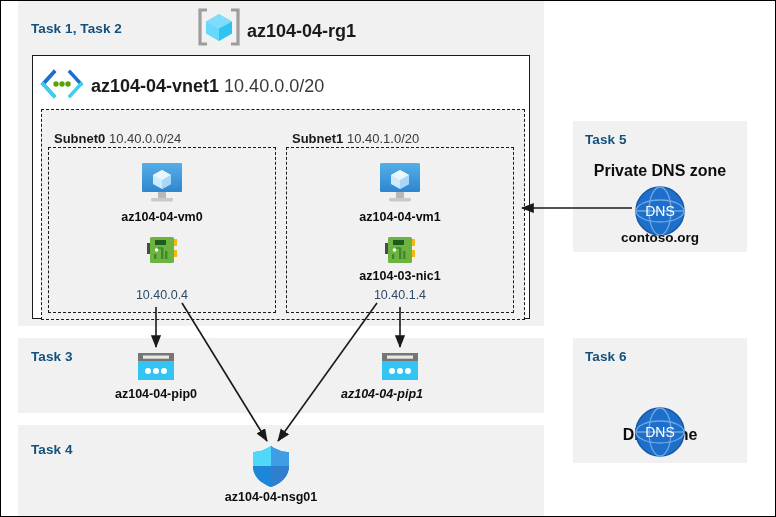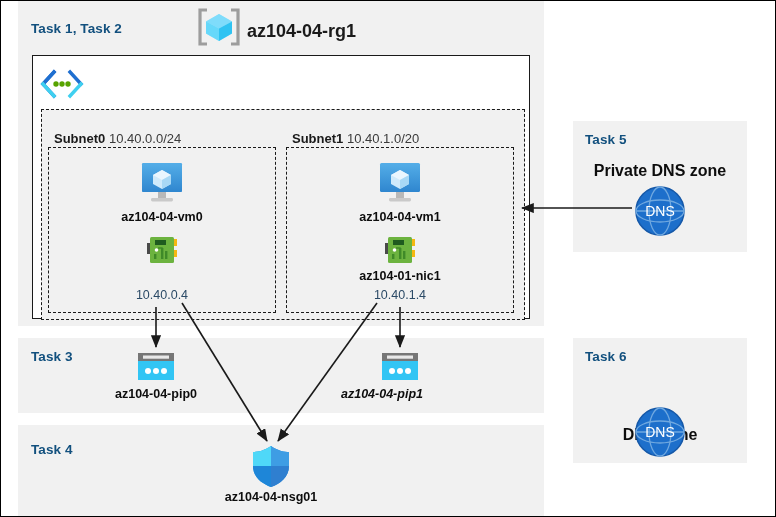--- a/index.html
+++ b/index.html
@@ -76,20 +76,23 @@
       <path d="M15 3 L4 15" stroke="#1f6fd0" stroke-width="3.4" stroke-linecap="square"></path>
       <path d="M4 15 L15 27" stroke="#3fd0f0" stroke-width="3.4" stroke-linecap="square"></path>
       <path d="M31 3 L42 15" stroke="#1f6fd0" stroke-width="3.4" stroke-linecap="square"></path>
       <path d="M42 15 L31 27" stroke="#3fd0f0" stroke-width="3.4" stroke-linecap="square"></path>
       <circle cx="17" cy="15" r="2.7" fill="#57a300"></circle>
       <circle cx="23" cy="15" r="2.7" fill="#57a300"></circle>
       <circle cx="29" cy="15" r="2.7" fill="#57a300"></circle>
     </svg>
   </div>
 
+  <div class="abs res-title" style="left:90px;top:75px;">
+    <b>az104-04-vnet1</b><span>&nbsp;</span><span class="plain">10.40.0.0/20</span>
+  </div>
 
   <div class="abs dashed" style="left:40px;top:108px;width:484px;height:211px;background:#f1f1f1;"></div>
 
   <div class="abs subnet-title" style="left:53px;top:123px;">
     <b>Subnet0</b><span>&nbsp;</span><span class="plain">10.40.0.0/24</span>
   </div>
   <div class="abs dashed" style="left:47px;top:146px;width:228px;height:166px;"></div>
 
   <div class="abs" style="left:137px;top:160px;width:48px;height:44px;">
     <svg width="48" height="44" viewBox="0 0 48 44">
@@ -156,21 +159,21 @@
       <rect x="28" y="15" width="5" height="7" fill="#f5b811"></rect>
       <rect x="6" y="2" width="24" height="26" rx="1.5" fill="#6cb33f"></rect>
       <rect x="11" y="5" width="11" height="5" fill="#1f5b1f"></rect>
       <circle cx="12.5" cy="15" r="1.8" fill="#ffffff"></circle>
       <rect x="17" y="13" width="2.4" height="11" fill="#3f8a28"></rect>
       <rect x="21" y="16" width="2.4" height="8" fill="#3f8a28"></rect>
       <rect x="10" y="19" width="2.4" height="5" fill="#3f8a28"></rect>
       <path d="M14 13 h4 v6" fill="none" stroke="#3f8a28" stroke-width="1.4"></path>
     </svg>
   </div>
-  <div class="abs node-label" style="left:319px;top:268px;width:160px;">az104-01-nic1</div>
+  <div class="abs node-label" style="left:319px;top:268px;width:160px;">az104-03-nic1</div>
   <div class="abs node-sub" style="left:319px;top:287px;width:160px;">10.40.1.4</div>
 
   <div class="abs panel-gray" style="left:17px;top:337px;width:526px;height:75px;"></div>
   <div class="abs task-label" style="left:30px;top:348px;">Task 3</div>
 
   <div class="abs" style="left:135px;top:350px;width:40px;height:32px;">
     <svg width="40" height="32" viewBox="0 0 40 32">
       <rect x="2" y="2" width="36" height="8" fill="#767676"></rect>
       <rect x="7" y="4.5" width="26" height="3.2" fill="#e8e8e8"></rect>
       <rect x="2" y="10" width="36" height="19" fill="#32c5f4"></rect>
@@ -214,20 +217,21 @@
   <div class="abs" style="left:633px;top:184px;width:52px;height:52px;">
     <svg width="52" height="52" viewBox="0 0 52 52">
       <circle cx="26" cy="26" r="24" fill="#1d6fcb"></circle>
       <circle cx="26" cy="26" r="24" fill="none" stroke="#1558a8" stroke-width="1.5"></circle>
       <ellipse cx="26" cy="26" rx="24" ry="11" fill="none" stroke="#6fa8e0" stroke-width="1.3"></ellipse>
       <ellipse cx="26" cy="26" rx="11" ry="24" fill="none" stroke="#6fa8e0" stroke-width="1.3"></ellipse>
       <line x1="2" y1="26" x2="50" y2="26" stroke="#6fa8e0" stroke-width="1.3"></line>
       <text x="26" y="31" text-anchor="middle" font-family="Liberation Sans, sans-serif" font-size="14" fill="#ffffff">DNS</text>
     </svg>
   </div>
+  <div class="abs zone-sub" style="left:572px;top:229px;width:174px;">contoso.org</div>
 
   <div class="abs panel-gray" style="left:572px;top:337px;width:174px;height:125px;"></div>
   <div class="abs task-label" style="left:584px;top:348px;">Task 6</div>
   <div class="abs zone-title" style="left:572px;top:382px;width:174px;margin-top:43px;">DNS zone</div>
 
   <div class="abs" style="left:633px;top:405px;width:52px;height:52px;">
     <svg width="52" height="52" viewBox="0 0 52 52">
       <circle cx="26" cy="26" r="24" fill="#1d6fcb"></circle>
       <circle cx="26" cy="26" r="24" fill="none" stroke="#1558a8" stroke-width="1.5"></circle>
       <ellipse cx="26" cy="26" rx="24" ry="11" fill="none" stroke="#6fa8e0" stroke-width="1.3"></ellipse>

